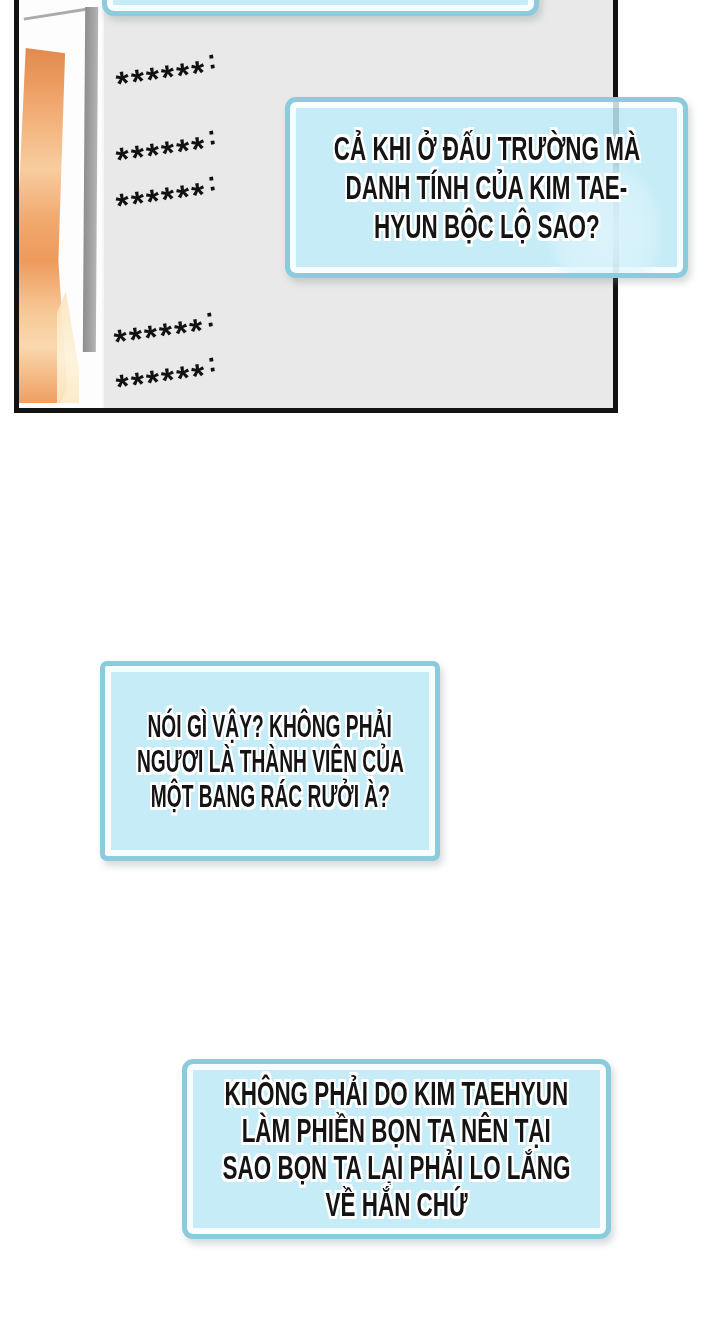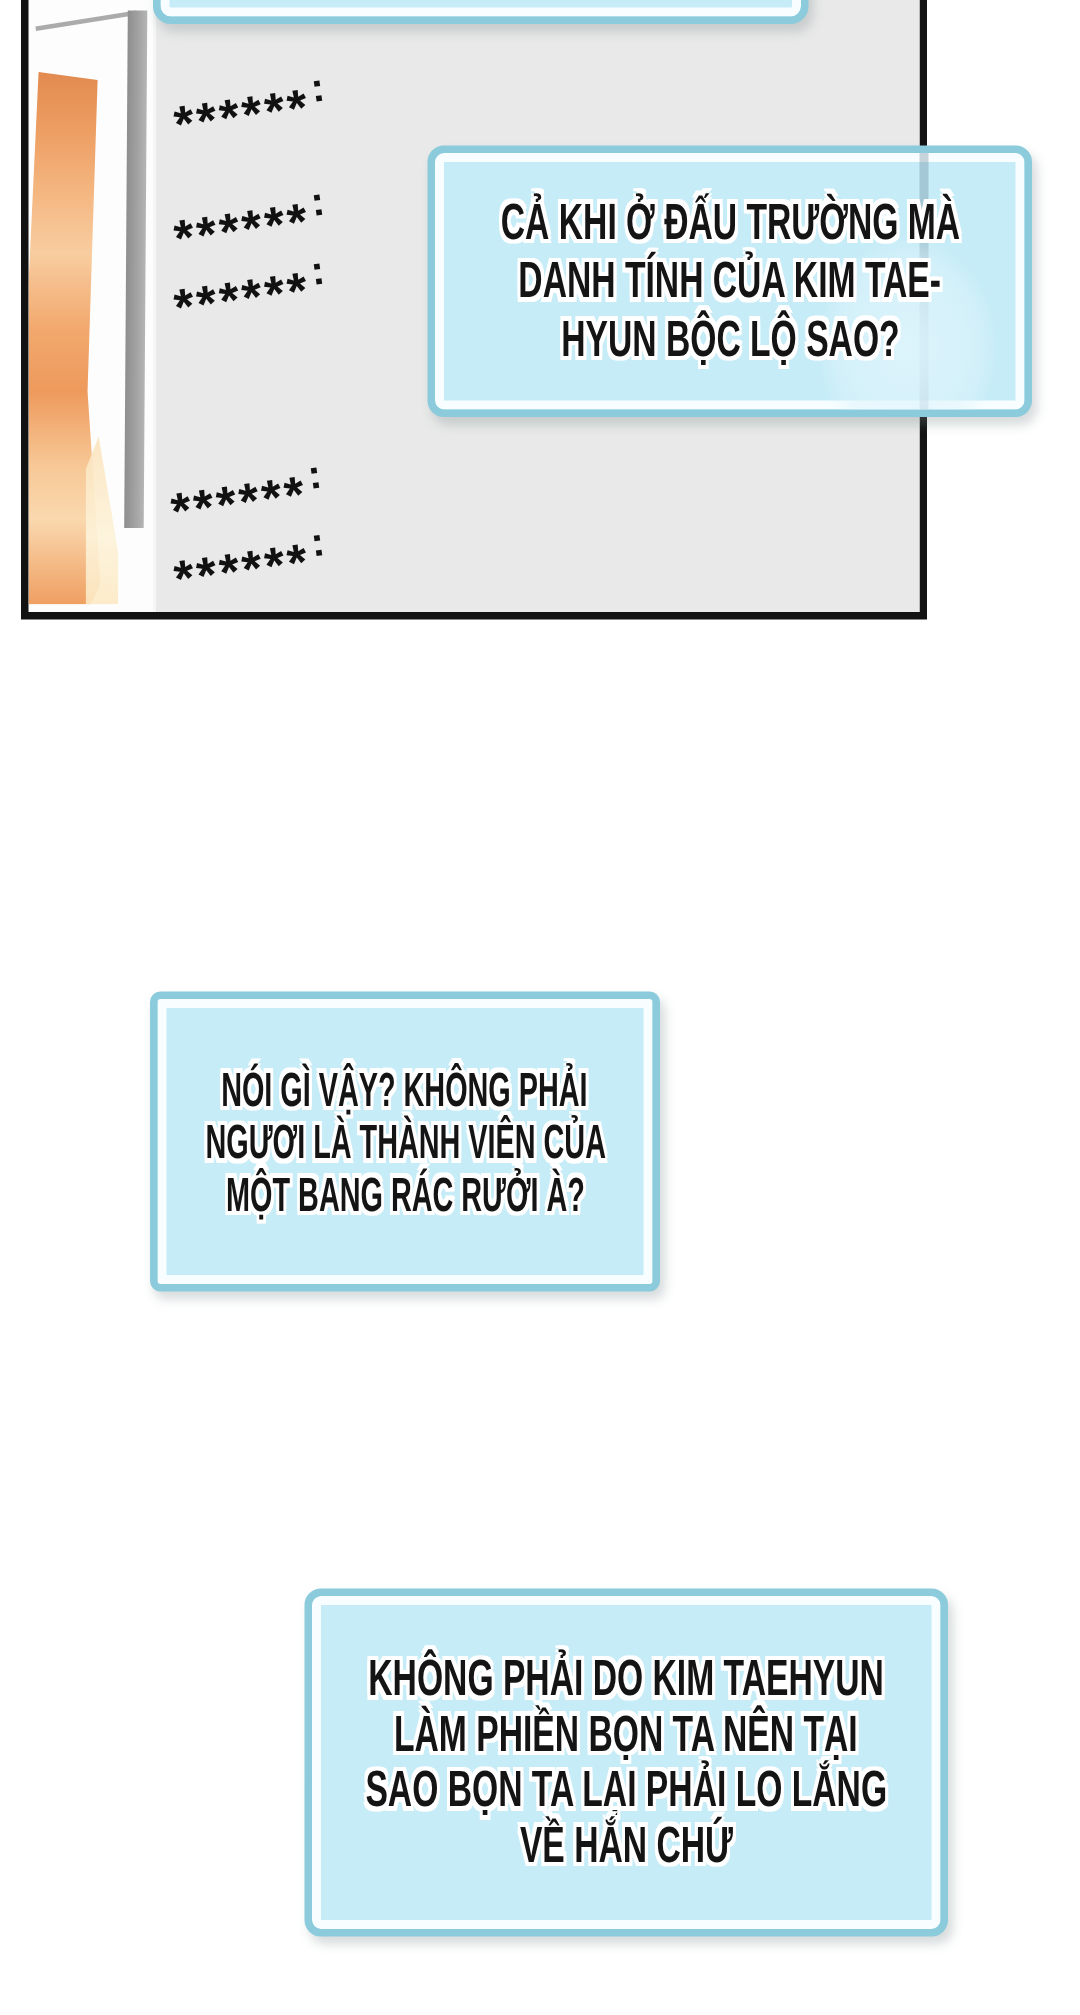--- a/index.html
+++ b/index.html
@@ -106,21 +106,21 @@
   .bubble-top-partial {
     left: 102px; top: -60px;
     width: 437px; height: 76px;
     border-radius: 12px;
     z-index: 6;
   }
   .bubble-arena { left: 285px; top: 97px;  width: 403px; height: 181px; z-index: 6; }
   .bubble-arena .line { font-size: 34px; line-height: 39px; transform: scaleX(0.66); }
   .bubble-gang  { left: 100px; top: 645px; width: 340px; height: 200px; border-radius: 7px; margin-top: 16px; }
   .bubble-gang .line  { font-size: 32px; line-height: 35px; transform: scaleX(0.60); }
-  .bubble-worry { left: 203px; top: 1059px; width: 429px; height: 232px; }
+  .bubble-worry { left: 182px; top: 1059px; width: 429px; height: 180px; }
   .bubble-worry .line { font-size: 34px; line-height: 37px; transform: scaleX(0.66); }
 
   .panel-border-seam {
     position: absolute;
     left: 323px; top: 0; bottom: 0;
     width: 6px;
     background: rgba(95, 125, 145, 0.32);
     z-index: 1;
   }
   .bubble-highlight {

